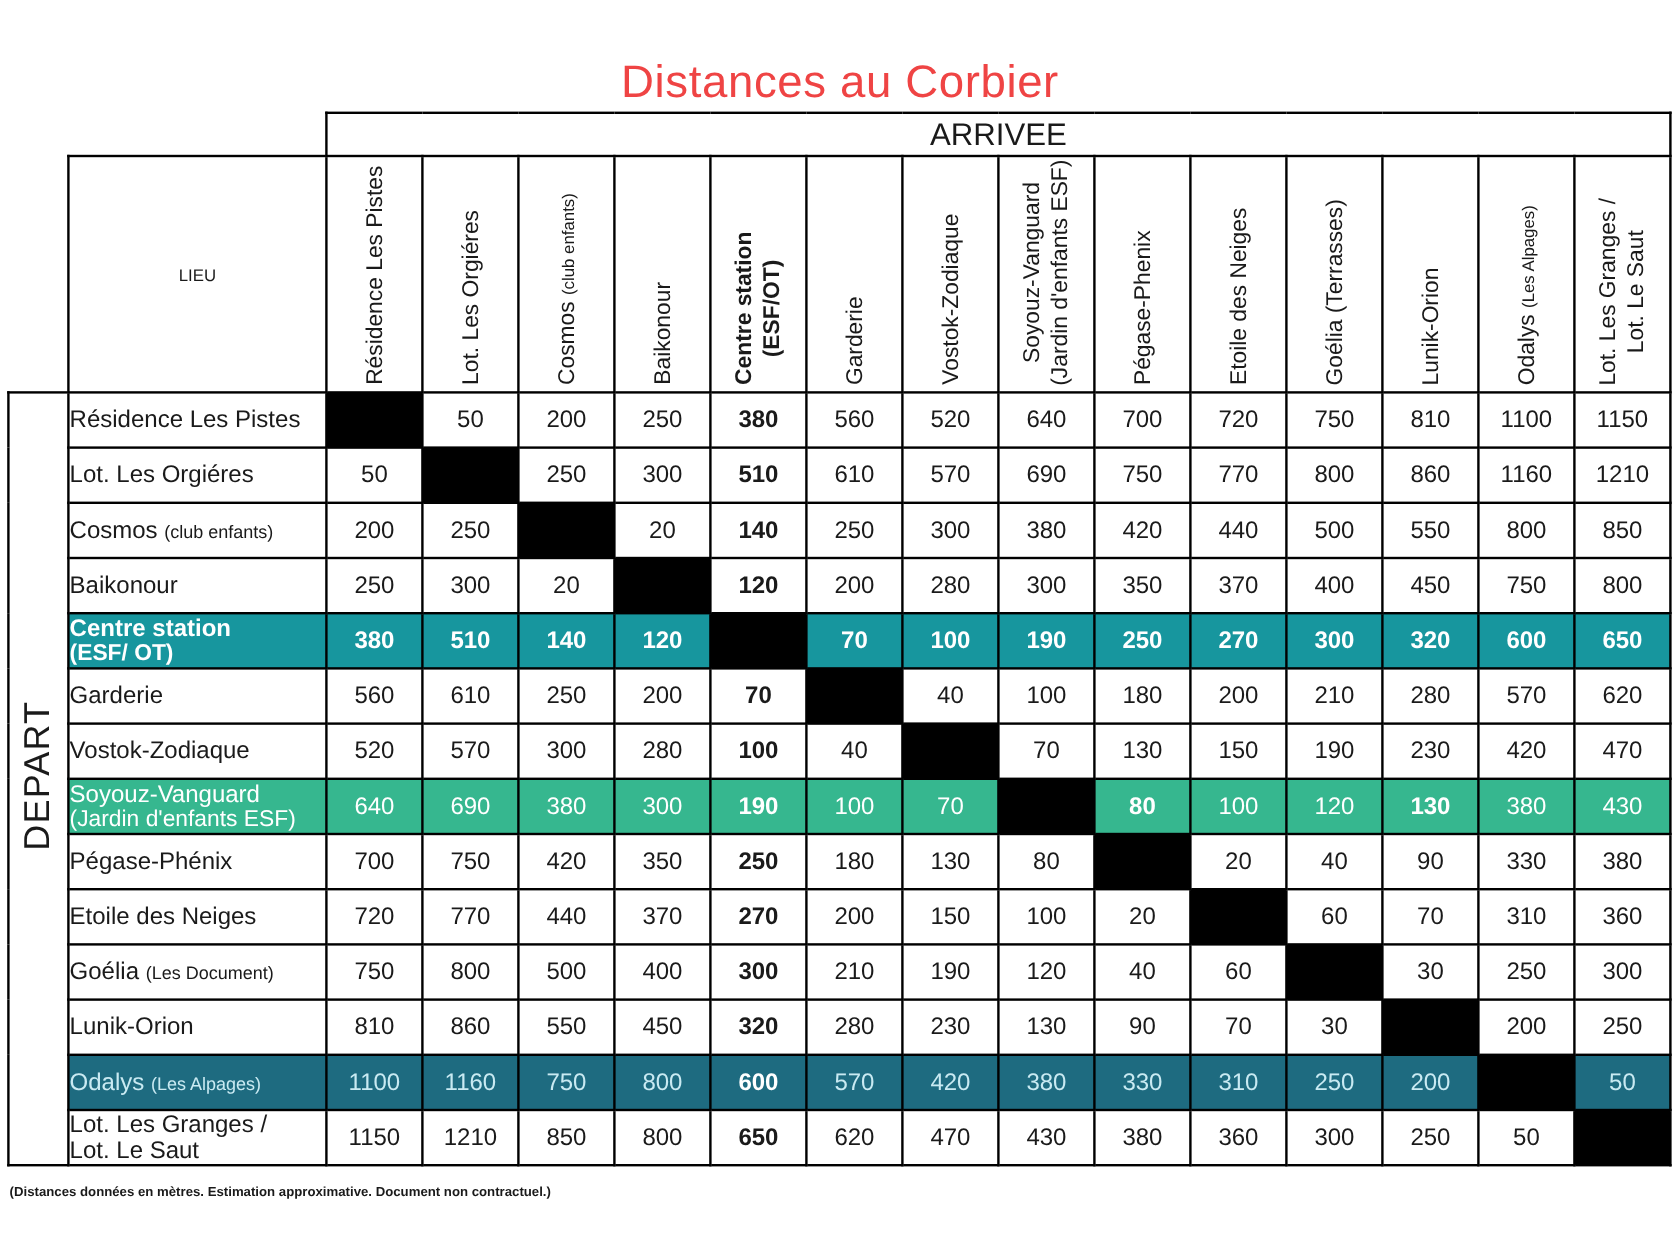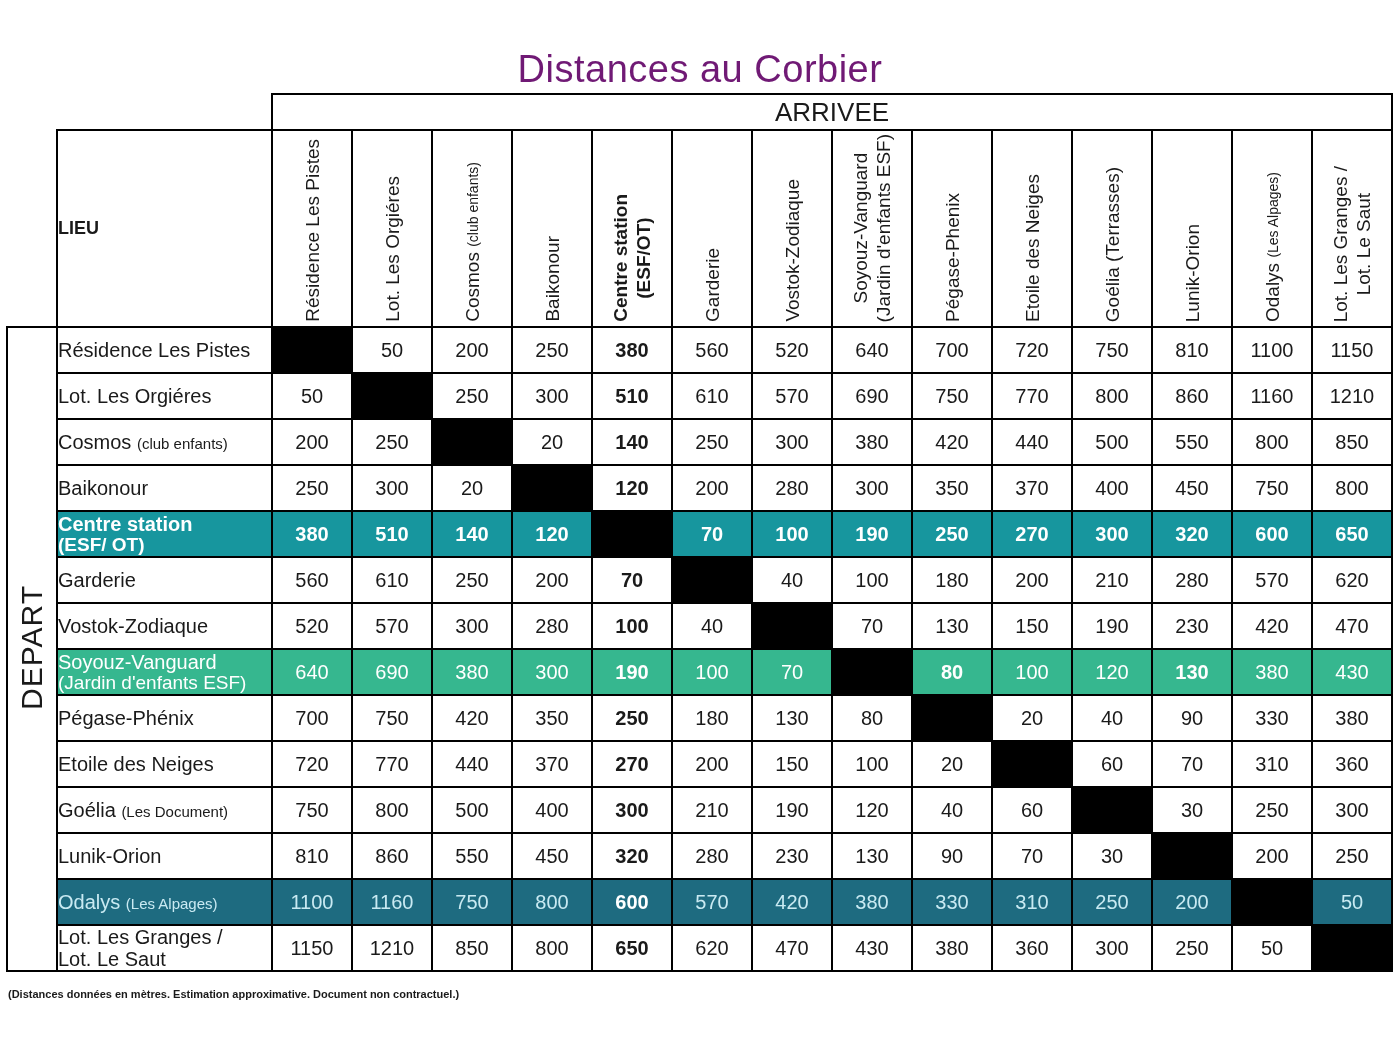--- a/index.html
+++ b/index.html
@@ -10,21 +10,21 @@
     background: #ffffff;
     font-family: "Liberation Sans", sans-serif;
     color: #1a1a1a;
     overflow: hidden;
   }
   .title {
     text-align: center;
     font-size: 38px;
     letter-spacing: 0.5px;
     margin-top: 48px;
-    color: #701a75;
+    color: #ef4444;
   }
   table.matrix {
     border-collapse: collapse;
     table-layout: fixed;
     margin: 2px 0 0 6px;
   }
   .c-depart { width: 50px; }
   .c-lieu   { width: 215px; }
   .c-data   { width: 80px; }
   .matrix td, .matrix th {
@@ -33,23 +33,23 @@
   }
   .noborder { border: none !important; background: #fff; }
   .arrivee {
     border-top-width: 4px;
     font-size: 26px;
     font-weight: normal;
     text-align: center;
     height: 34px;
   }
   .lieu {
-    font-size: 18px;
-    font-weight: bold;
-    text-align: left;
+    font-size: 14px;
+    font-weight: normal;
+    text-align: center;
     vertical-align: middle;
   }
   .colhead {
     height: 195px;
     vertical-align: bottom;
     text-align: center;
     font-weight: normal;
     padding-bottom: 8px;
   }
   .vhead {

